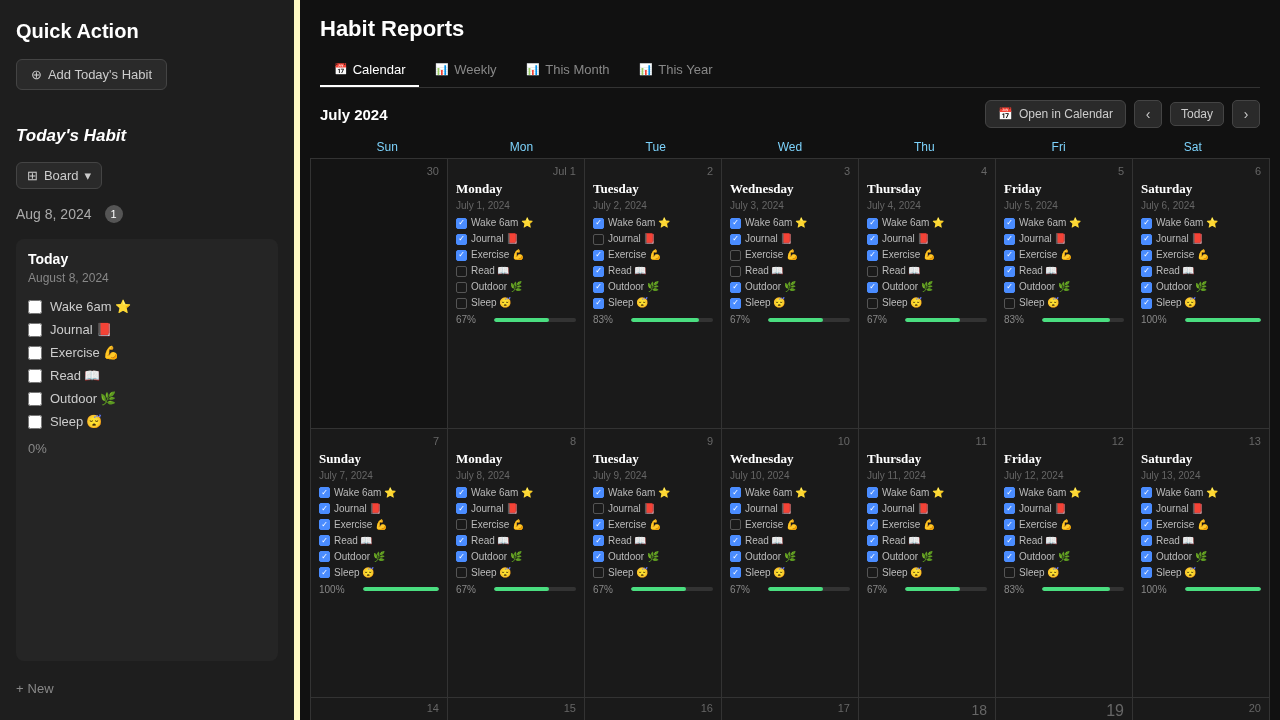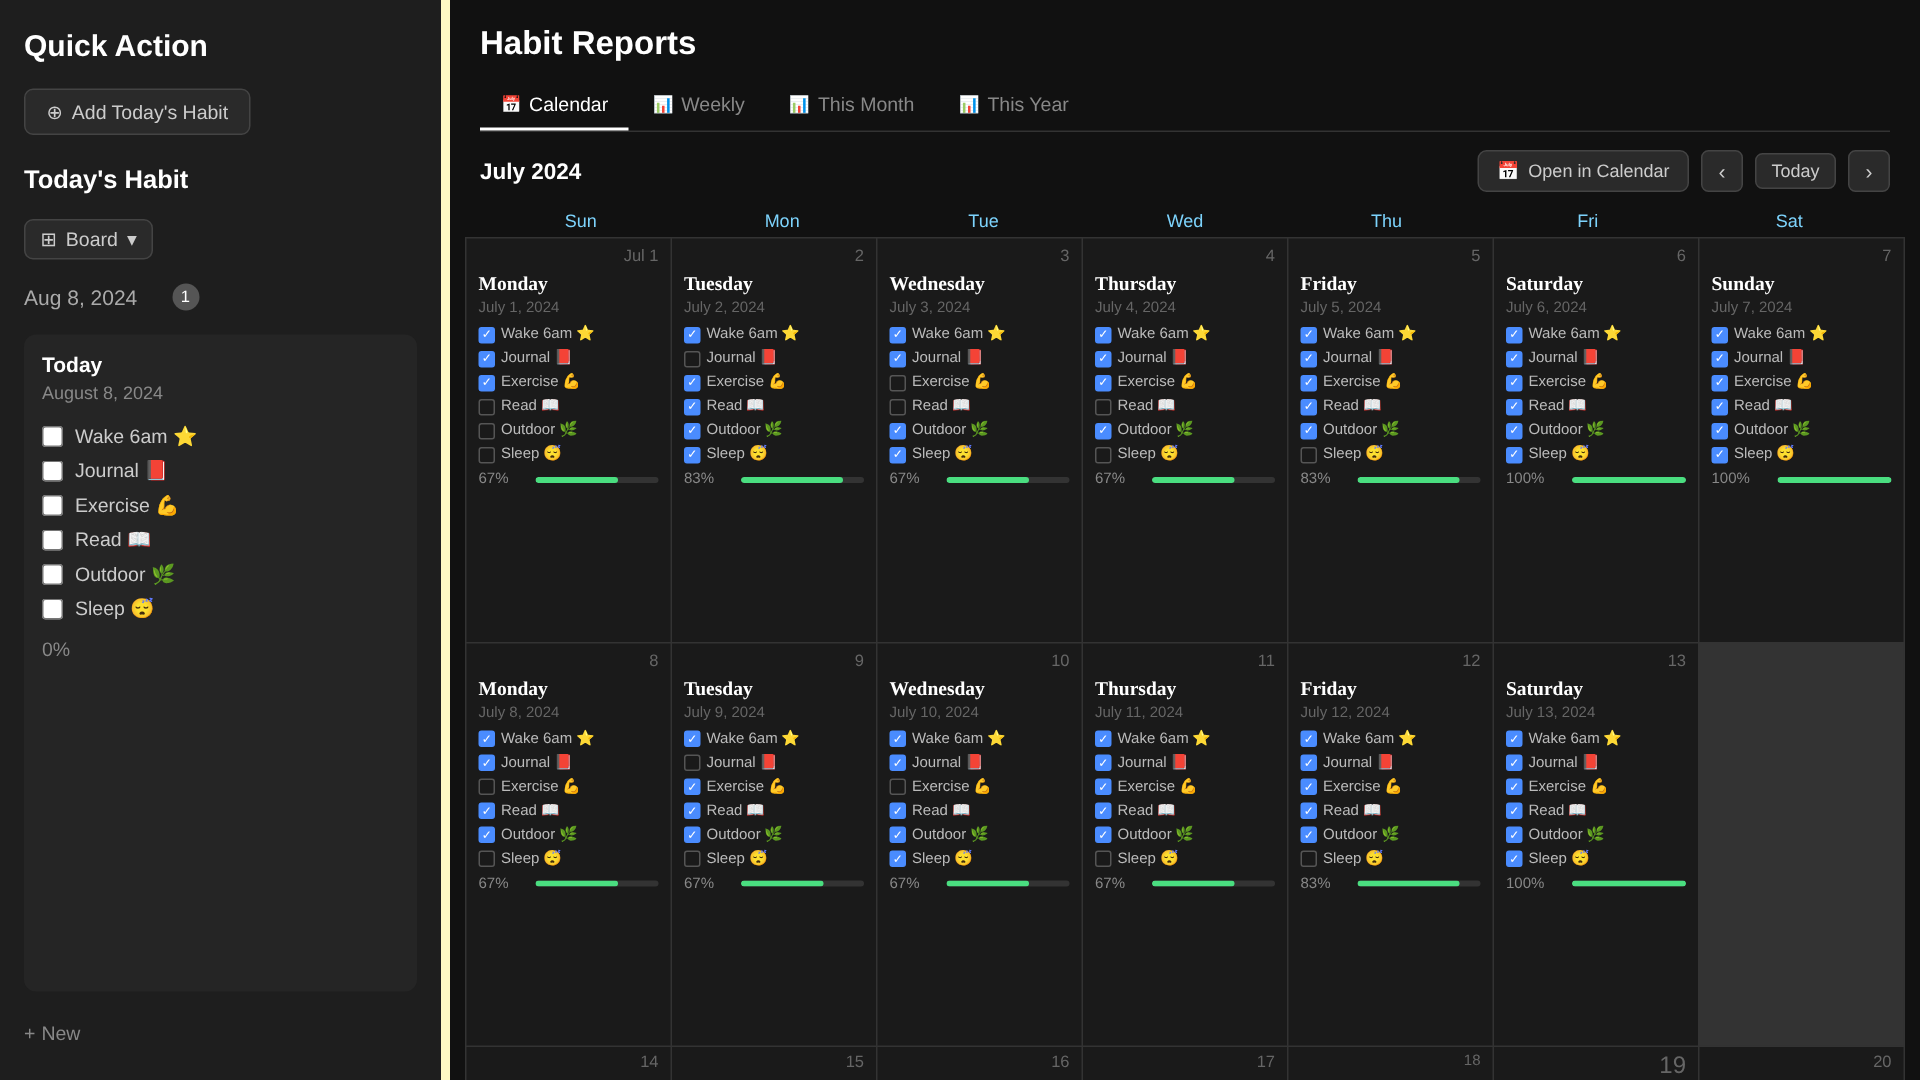--- a/index.html
+++ b/index.html
@@ -39,39 +39,40 @@
       padding: 7px 14px;
       border-radius: 6px;
       cursor: pointer;
       font-size: 13px;
       width: fit-content;
     }
     .section-title {
       font-size: 17px;
       font-weight: 700;
       color: #fff;
-      margin-top: 4px;
+      margin-top: 20px;
+      font-style: italic;
     }
     .board-selector {
       display: flex;
       align-items: center;
       gap: 6px;
       background: #2a2a2a;
       border: 1px solid #444;
       padding: 5px 10px;
       border-radius: 6px;
       font-size: 13px;
       cursor: pointer;
       color: #ccc;
       width: fit-content;
     }
     .date-badge {
       display: flex;
       align-items: center;
-      gap: 23px;
+      gap: 13px;
       font-size: 14px;
       color: #aaa;
       text-align: center;
     }
     .date-badge .count {
       background: #555;
       color: #fff;
       border-radius: 50%;
       width: 18px;
       height: 18px;
@@ -412,20 +413,23 @@
     <div class="cal-header-row" id="cal-header-row">
         <div>Sun</div>
         <div>Mon</div>
         <div>Tue</div>
         <div>Wed</div>
         <div>Thu</div>
         <div>Fri</div>
         <div>Sat</div>
       </div>
     <div class="cal-grid" id="cal-grid">
+        <div class="cal-cell empty">
+          <div class="cell-num">30</div>
+        </div>
         <div class="cal-cell">
           <div class="cell-num">Jul 1</div>
           <div class="cell-day-name">Monday</div>
           <div class="cell-date-small">July 1, 2024</div>
           <div class="cell-habit">
             <span class="chk checked">✓</span>
             <span>Wake 6am ⭐</span>
           </div>
           <div class="cell-habit">
             <span class="chk checked">✓</span>
@@ -883,21 +887,21 @@
         <div style="background: rgb(26, 26, 26); display: flex; align-items: flex-start; justify-content: flex-end; padding: 4px 8px;">
           <span style="font-size: 11px; color: rgb(102, 102, 102);">15</span>
         </div>
         <div style="background: rgb(26, 26, 26); display: flex; align-items: flex-start; justify-content: flex-end; padding: 4px 8px;">
           <span style="font-size: 11px; color: rgb(102, 102, 102);">16</span>
         </div>
         <div style="background: rgb(26, 26, 26); display: flex; align-items: flex-start; justify-content: flex-end; padding: 4px 8px;">
           <span style="font-size: 11px; color: rgb(102, 102, 102);">17</span>
         </div>
         <div style="background: rgb(26, 26, 26); display: flex; align-items: flex-start; justify-content: flex-end; padding: 4px 8px;">
-          <span style="font-size: 10px; color: rgb(102, 102, 102);">18</span>
+          <span style="font-size: 14px; color: rgb(102, 102, 102);">18</span>
         </div>
         <div style="background: rgb(26, 26, 26); display: flex; align-items: flex-start; justify-content: flex-end; padding: 4px 8px;">
           <span style="font-size: 16px; color: rgb(102, 102, 102);">19</span>
         </div>
         <div style="background: rgb(26, 26, 26); display: flex; align-items: flex-start; justify-content: flex-end; padding: 4px 8px;">
           <span style="font-size: 11px; color: rgb(102, 102, 102);">20</span>
         </div>
       </div>
   </div>
 </div>

